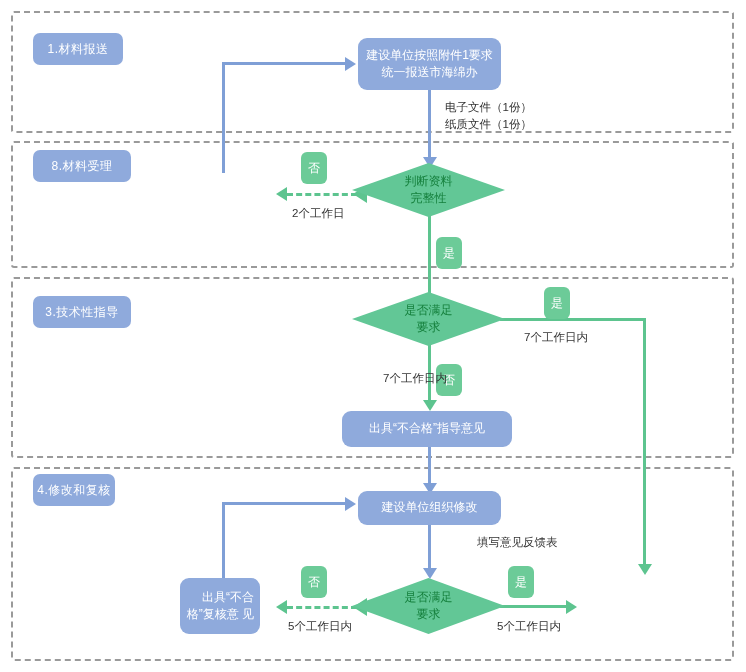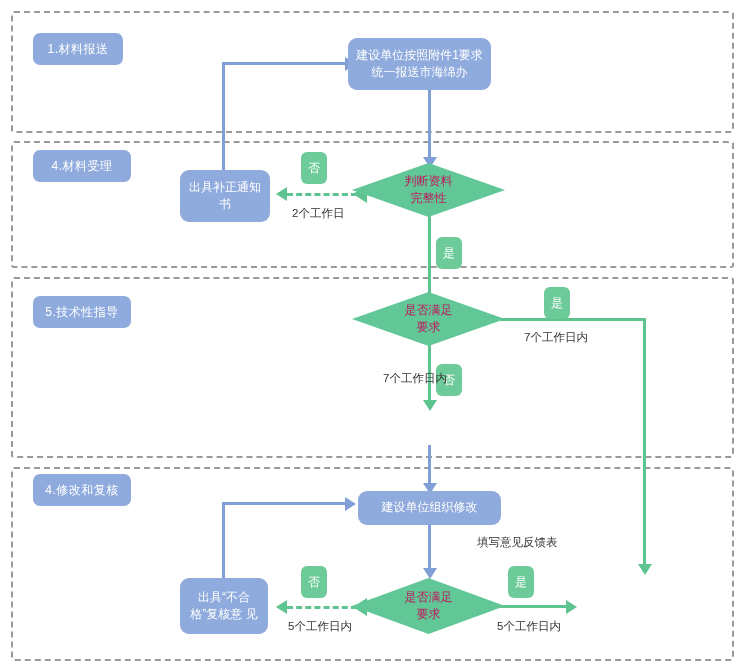--- a/index.html
+++ b/index.html
@@ -66,21 +66,21 @@
     background:#62c796;
     clip-path:polygon(50% 0%,100% 50%,50% 100%,0% 50%);
   }
   .diamond-label{
     position:absolute;
     inset:0;
     display:flex;
     align-items:center;
     justify-content:center;
     text-align:center;
-    color:#be185d;
+    color:#15803d;
     font-size:12px;
     line-height:1.4;
     white-space:pre-line;
   }
 
   
   .branch-tag{
     position:absolute;
     box-sizing:border-box;
     background:#6ccb98;
@@ -152,23 +152,23 @@
 <body>
 
 <div id="canvas">
 
   <div class="lane" style="left:11px;top:11px;width:723px;height:122px;"></div>
   <div class="lane" style="left:11px;top:141px;width:723px;height:127px;"></div>
   <div class="lane" style="left:11px;top:277px;width:723px;height:181px;"></div>
   <div class="lane" style="left:11px;top:467px;width:723px;height:194px;"></div>
 
   <div class="stage-pill" style="left:33px;top:33px;width:90px;height:32px;">1.材料报送</div>
-  <div class="stage-pill" style="left:33px;top:150px;width:98px;height:32px;">4.材料受理</div>
-  <div class="stage-pill" style="left:33px;top:296px;width:98px;height:32px;">5.技术性指导</div>
-  <div class="stage-pill" style="left:33px;top:474px;width:98px;height:32px;">4.修改和复核</div>
+  <div class="stage-pill" style="left:33px;top:150px;width:98px;height:32px;">8.材料受理</div>
+  <div class="stage-pill" style="left:33px;top:296px;width:98px;height:32px;">3.技术性指导</div>
+  <div class="stage-pill" style="left:33px;top:474px;width:82px;height:32px;">4.修改和复核</div>
 
   <div class="ln" style="left:222px;top:62px;width:3px;height:111px;"></div>
   <div class="ln" style="left:222px;top:62px;width:129px;height:3px;"></div>
   <div class="arrow right" style="left:345px;top:56.5px;"></div>
 
   <div class="ln" style="left:428px;top:90px;width:3px;height:73px;"></div>
   <div class="arrow down" style="left:422.5px;top:157px;"></div>
 
   <div class="tri-src" style="left:353px;top:185px;"></div>
   <div class="ln-dash-h" style="left:287px;top:193px;width:70px;"></div>
@@ -194,62 +194,64 @@
   <div class="ln" style="left:428px;top:523px;width:3px;height:52px;"></div>
   <div class="arrow down" style="left:422.5px;top:568px;"></div>
 
   <div class="tri-src" style="left:353px;top:598px;"></div>
   <div class="ln-dash-h" style="left:287px;top:606px;width:70px;"></div>
   <div class="arrow left" style="left:276px;top:600px;"></div>
 
   <div class="ln g" style="left:500px;top:605px;width:70px;height:3px;"></div>
   <div class="arrow right g" style="left:566px;top:599.5px;"></div>
 
-  <div class="node-box" style="left:348px;top:38px;width:143px;height:52px;">建设单位按照附件1要求统一报送市海绵办</div>
-
-  <div class="node-box" style="left:180px;top:170px;width:90px;height:52px;">出具补正通知书</div>
+  <div class="node-box" style="left:358px;top:38px;width:143px;height:52px;">建设单位按照附件1要求统一报送市海绵办</div>
+
 
   <div class="diamond-wrap" style="left:352px;top:163px;width:153px;height:54px;">
     <div class="diamond-shape"></div>
     <div class="diamond-label">判断资料
 完整性</div>
   </div>
 
   <div class="diamond-wrap" style="left:352px;top:292px;width:153px;height:54px;">
     <div class="diamond-shape"></div>
     <div class="diamond-label">是否满足
 要求</div>
   </div>
 
+  <div class="node-box" style="left:342px;top:411px;width:170px;height:36px;">出具“不合格”指导意见</div>
 
   <div class="node-box" style="left:358px;top:491px;width:143px;height:34px;">建设单位组织修改</div>
 
   <div class="diamond-wrap" style="left:352px;top:578px;width:153px;height:56px;">
     <div class="diamond-shape"></div>
     <div class="diamond-label">是否满足
 要求</div>
   </div>
 
-  <div class="node-box" style="left:180px;top:578px;width:88px;height:56px;">出具“不合
+  <div class="node-box" style="left:180px;top:578px;width:80px;height:56px;text-align:right;">出具“不合
 格”复核意
 见</div>
 
 
   <div class="branch-tag" style="left:301px;top:152px;width:26px;height:32px;">否</div>
 
   <div class="branch-tag" style="left:436px;top:237px;width:26px;height:32px;">是</div>
 
   <div class="branch-tag" style="left:544px;top:287px;width:26px;height:32px;">是</div>
 
   <div class="branch-tag" style="left:436px;top:364px;width:26px;height:32px;">否</div>
 
   <div class="branch-tag" style="left:301px;top:566px;width:26px;height:32px;">否</div>
 
   <div class="branch-tag" style="left:508px;top:566px;width:26px;height:32px;">是</div>
 
+  <div class="annot" style="left:445px;top:99px;width:150px;">电子文件（1份）
+纸质文件（1份）</div>
 
   <div class="annot" style="left:292px;top:205px;width:90px;">2个工作日</div>
 
   <div class="annot" style="left:524px;top:329px;width:100px;">7个工作日内</div>
 
   <div class="annot" style="left:347px;top:370px;width:100px;text-align:right;">7个工作日内</div>
 
   <div class="annot" style="left:437px;top:534px;width:120px;margin-left:40px;">填写意见反馈表</div>
 
   <div class="annot" style="left:288px;top:618px;width:100px;">5个工作日内</div>

